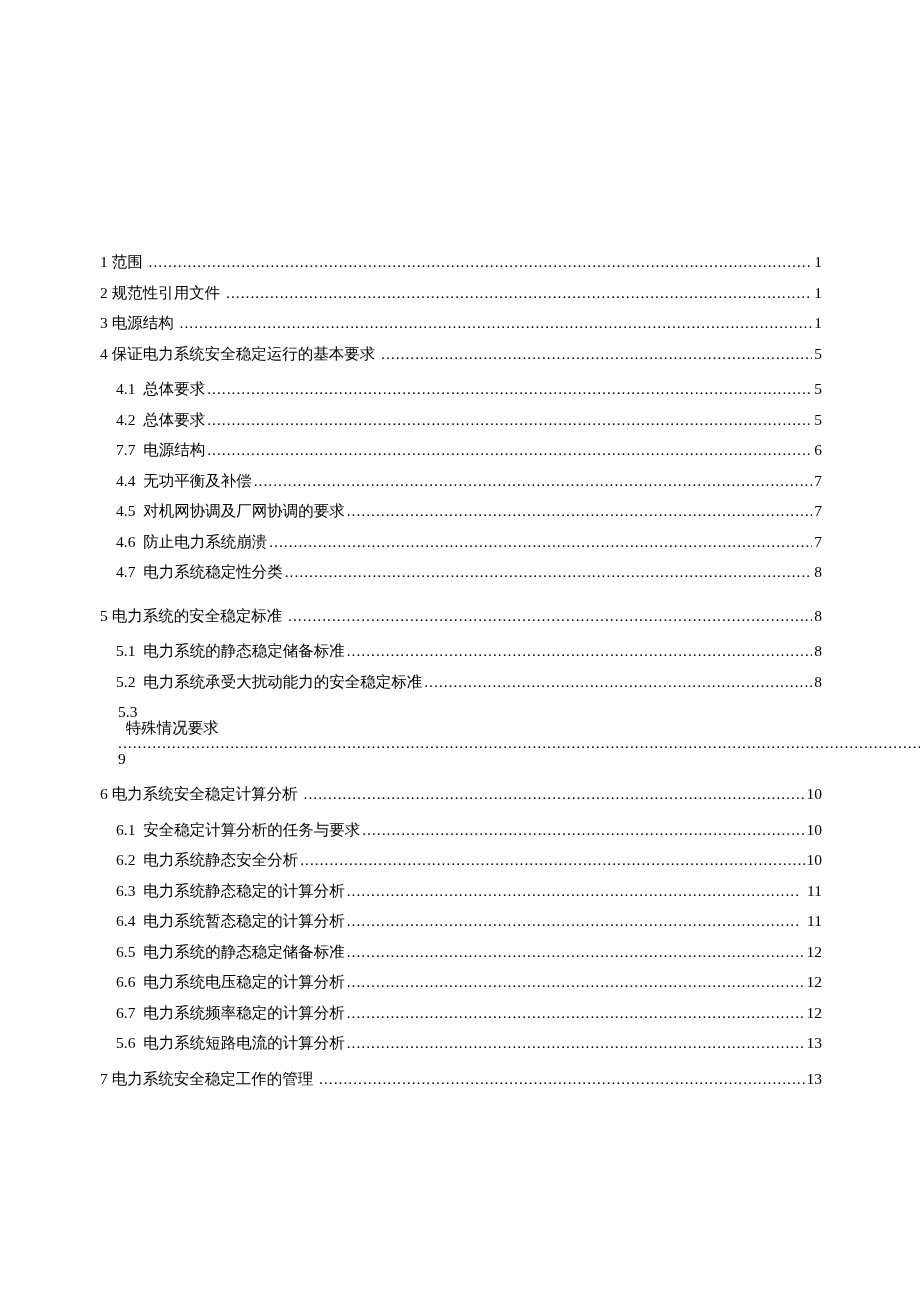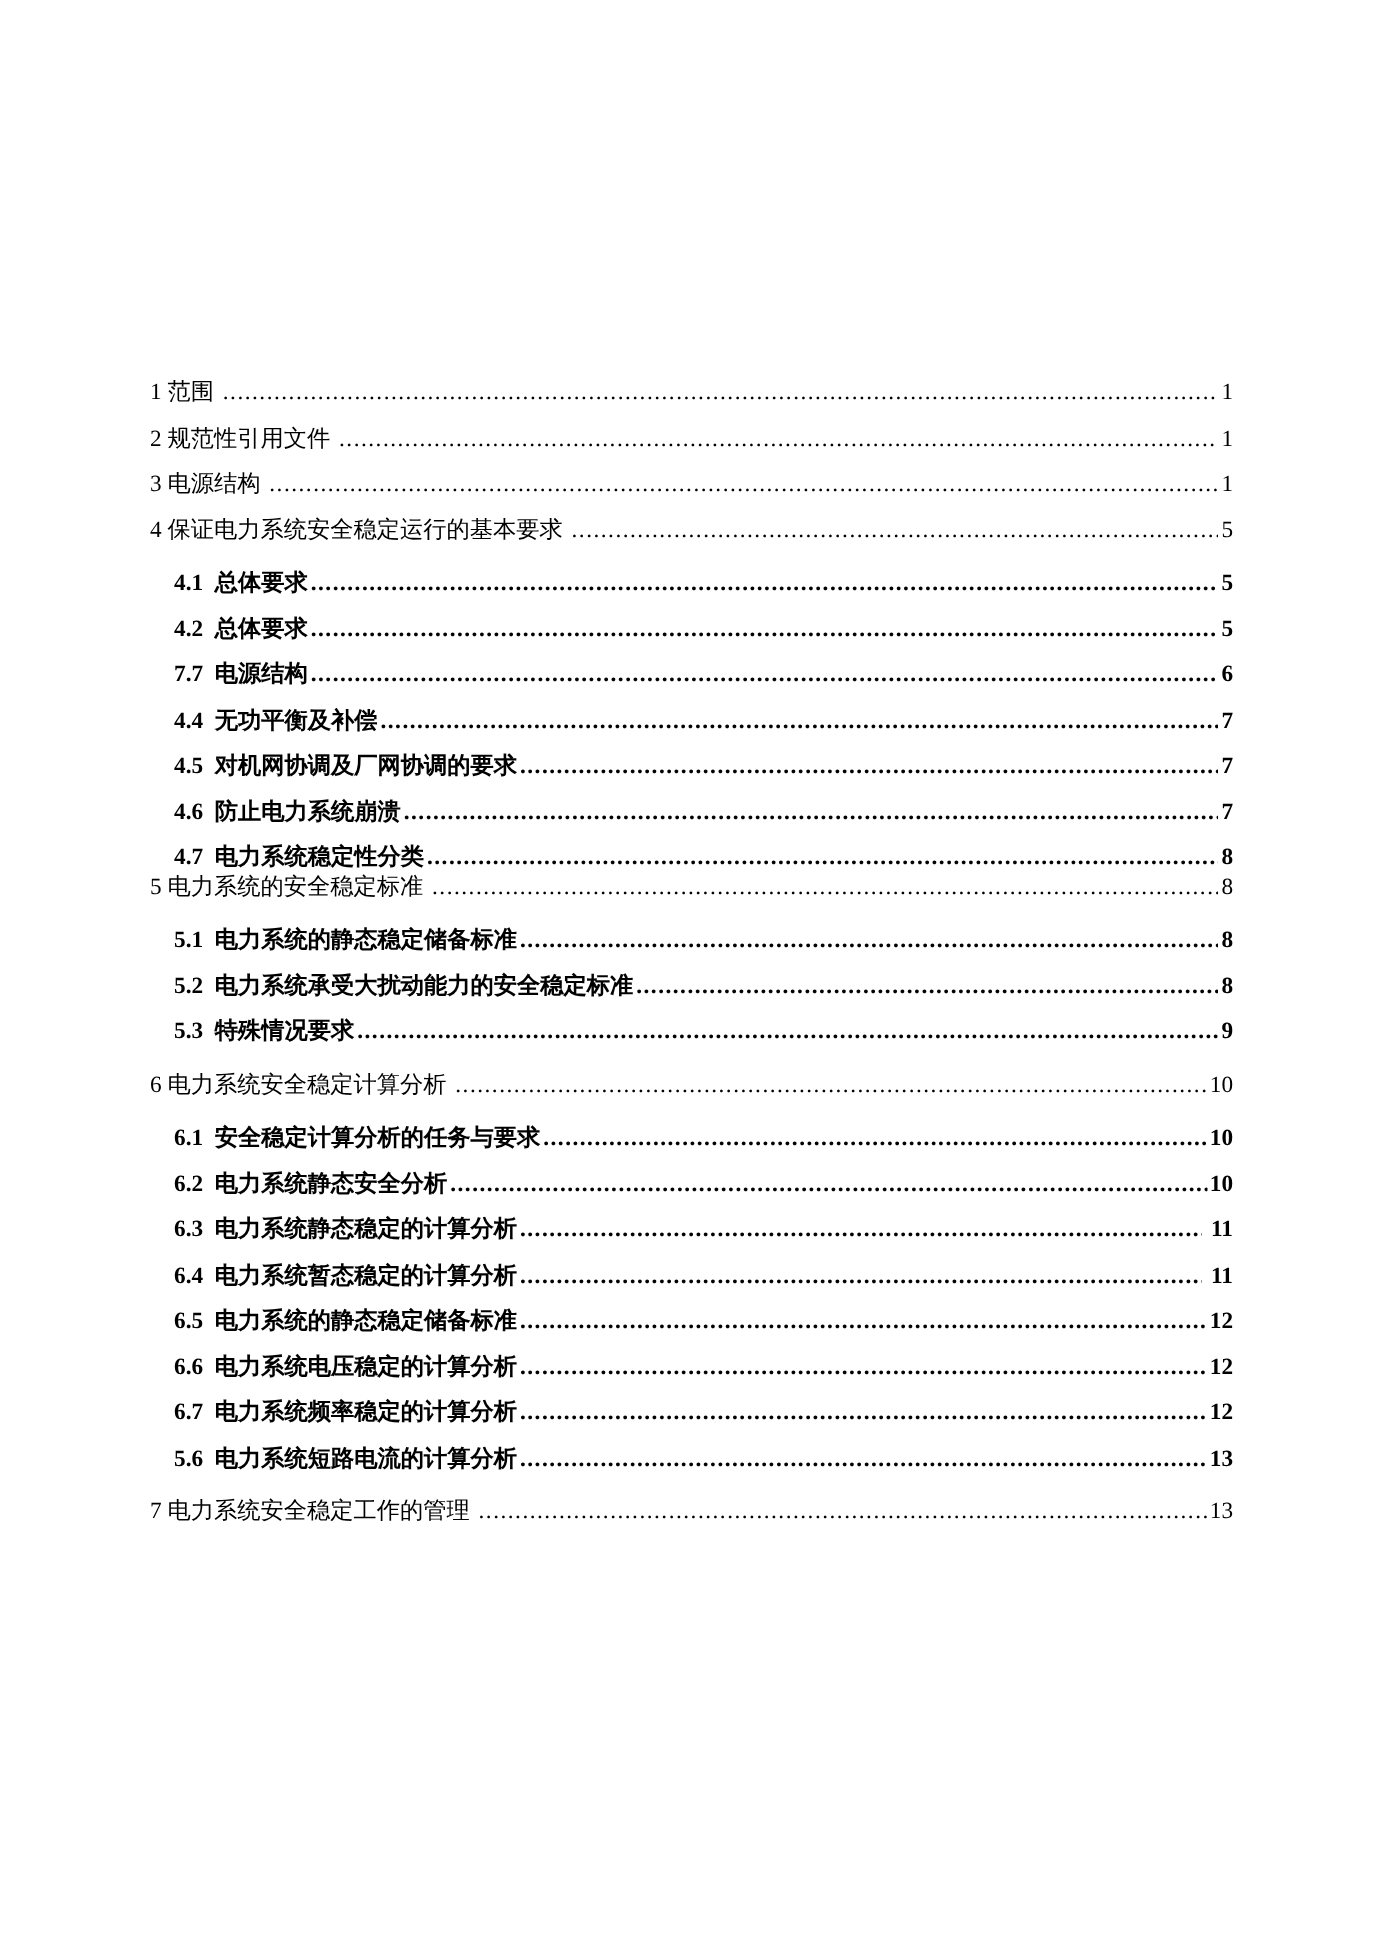--- a/index.html
+++ b/index.html
@@ -18,21 +18,21 @@
     color: #000;
     letter-spacing: 0px;
   }
   .toc-line {
     position: relative;
     display: flex;
     align-items: baseline;
     margin: 0 0 15px 0;
     line-height: 1;
   }
-  .toc-line.sub { margin-left: 16px; font-weight: bold; }
+  .toc-line.sub { margin-left: 16px; }
   .toc-num  { white-space: pre; }
   .toc-text { white-space: pre; }
   .dots {
     flex: 1;
     overflow: hidden;
     margin: 0 2px 0 2px;
   }
   .dots::before {
     content: "...................................................................................................................................................................................";
     letter-spacing: 1px;
@@ -98,21 +98,21 @@
         <span class="toc-text">  对机网协调及厂网协调的要求</span>
         <span class="dots"></span>
         <span class="pg">7</span>
       </div>
       <div class="toc-line sub">
         <span class="toc-num">4.6</span>
         <span class="toc-text">  防止电力系统崩溃</span>
         <span class="dots"></span>
         <span class="pg">7</span>
       </div>
-      <div class="toc-line sub" style="margin-bottom: 4px; justify-content: flex-end;">
+      <div class="toc-line sub" style="margin-bottom: 28px; justify-content: flex-end;">
         <span class="toc-num">4.7</span>
         <span class="toc-text">  电力系统稳定性分类</span>
         <span class="dots"></span>
         <span class="pg">8</span>
       </div>
       <div class="toc-line" style="margin-bottom: 20px;">
         <span class="toc-num">5</span>
         <span class="toc-text"> 电力系统的安全稳定标准 </span>
         <span class="dots"></span>
         <span class="pg">8</span>
@@ -122,21 +122,21 @@
         <span class="toc-text">  电力系统的静态稳定储备标准</span>
         <span class="dots"></span>
         <span class="pg">8</span>
       </div>
       <div class="toc-line sub">
         <span class="toc-num">5.2</span>
         <span class="toc-text">  电力系统承受大扰动能力的安全稳定标准</span>
         <span class="dots"></span>
         <span class="pg">8</span>
       </div>
-      <div class="toc-line sub" style="margin-bottom: 20px;">
+      <div class="toc-line sub" style="margin-bottom: 20px; flex-direction: column;">
         <span class="toc-num">5.3</span>
         <span class="toc-text">  特殊情况要求</span>
         <span class="dots"></span>
         <span class="pg">9</span>
       </div>
       <div class="toc-line" style="margin-bottom: 20px;">
         <span class="toc-num">6</span>
         <span class="toc-text"> 电力系统安全稳定计算分析 </span>
         <span class="dots"></span>
         <span class="pg">10</span>

